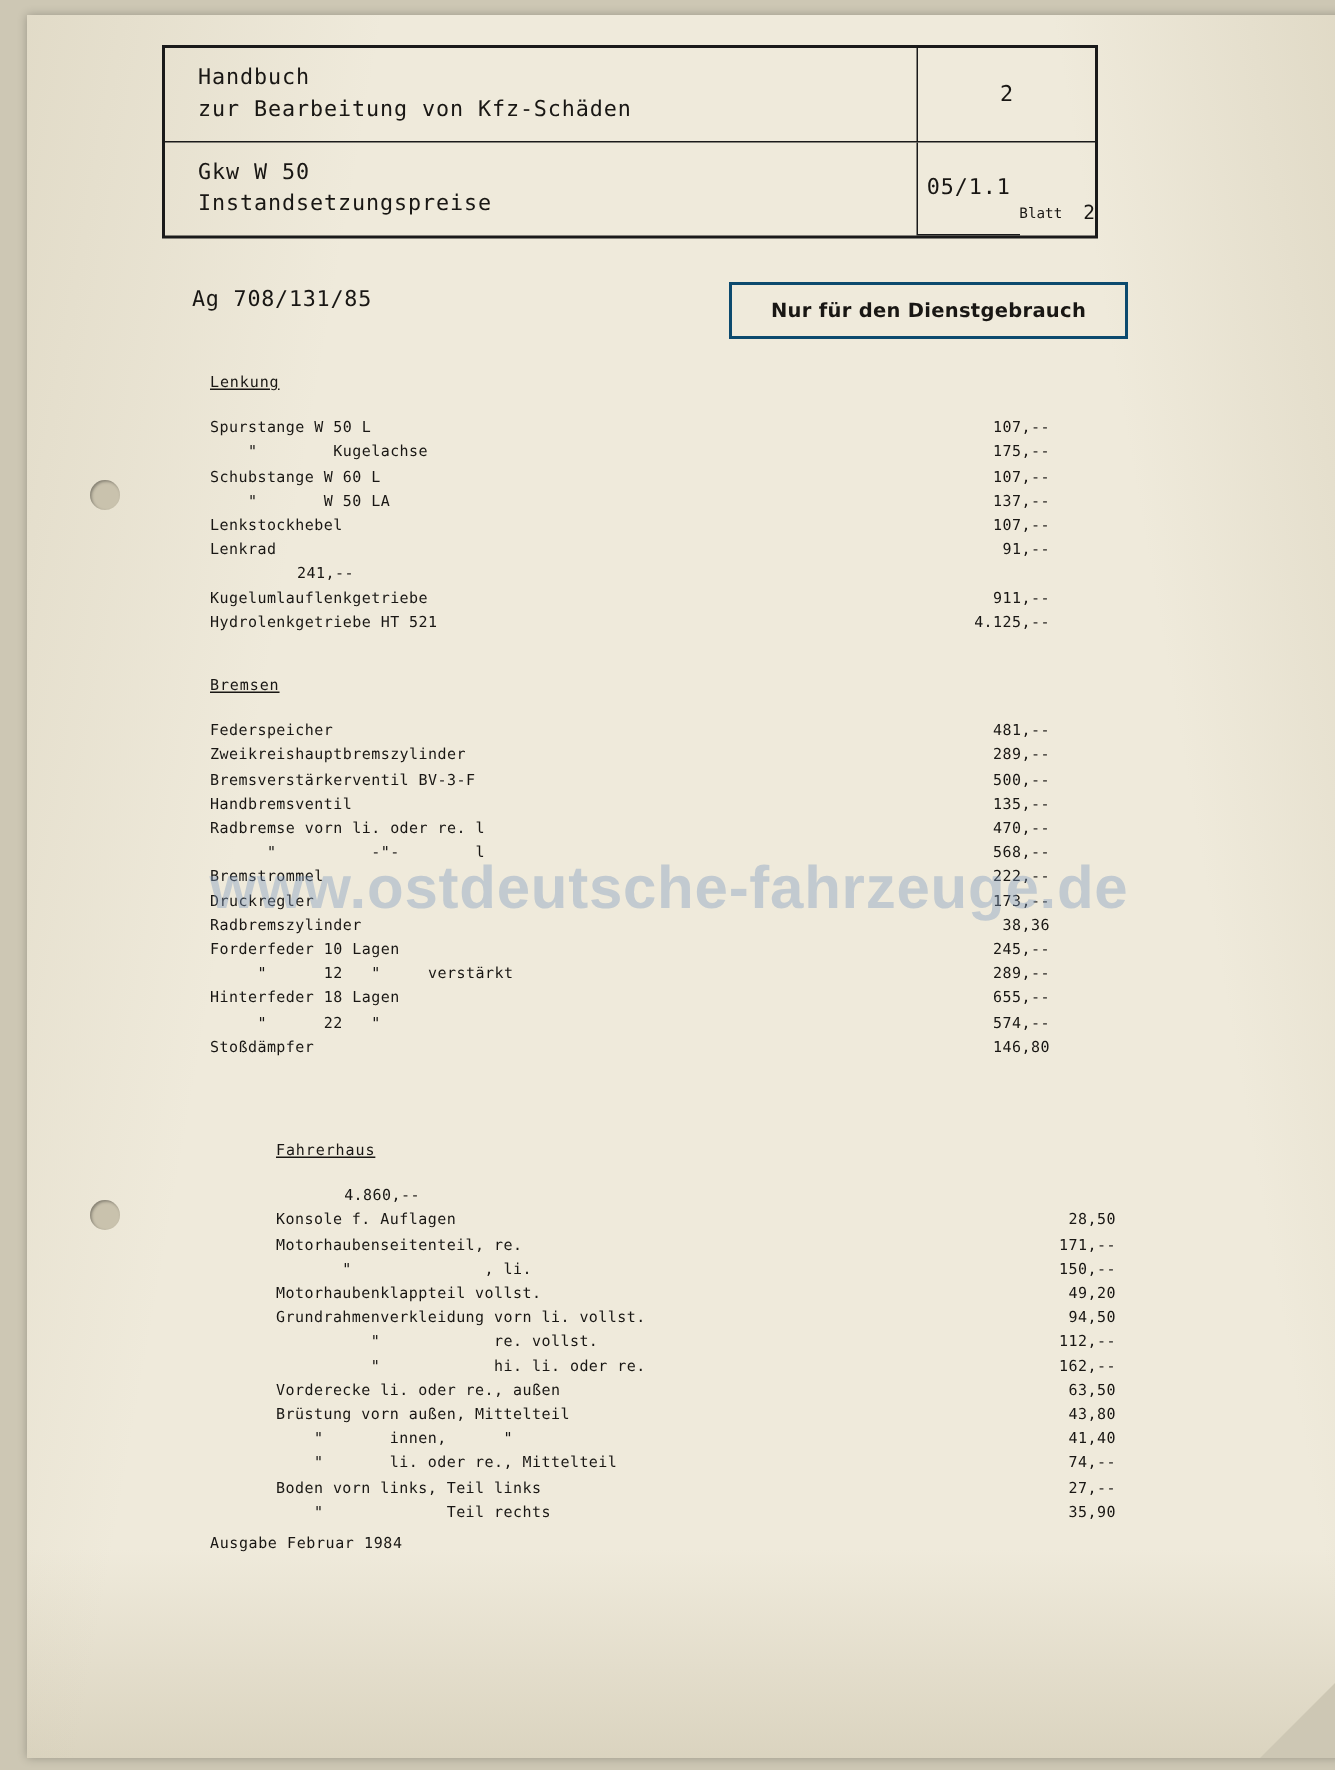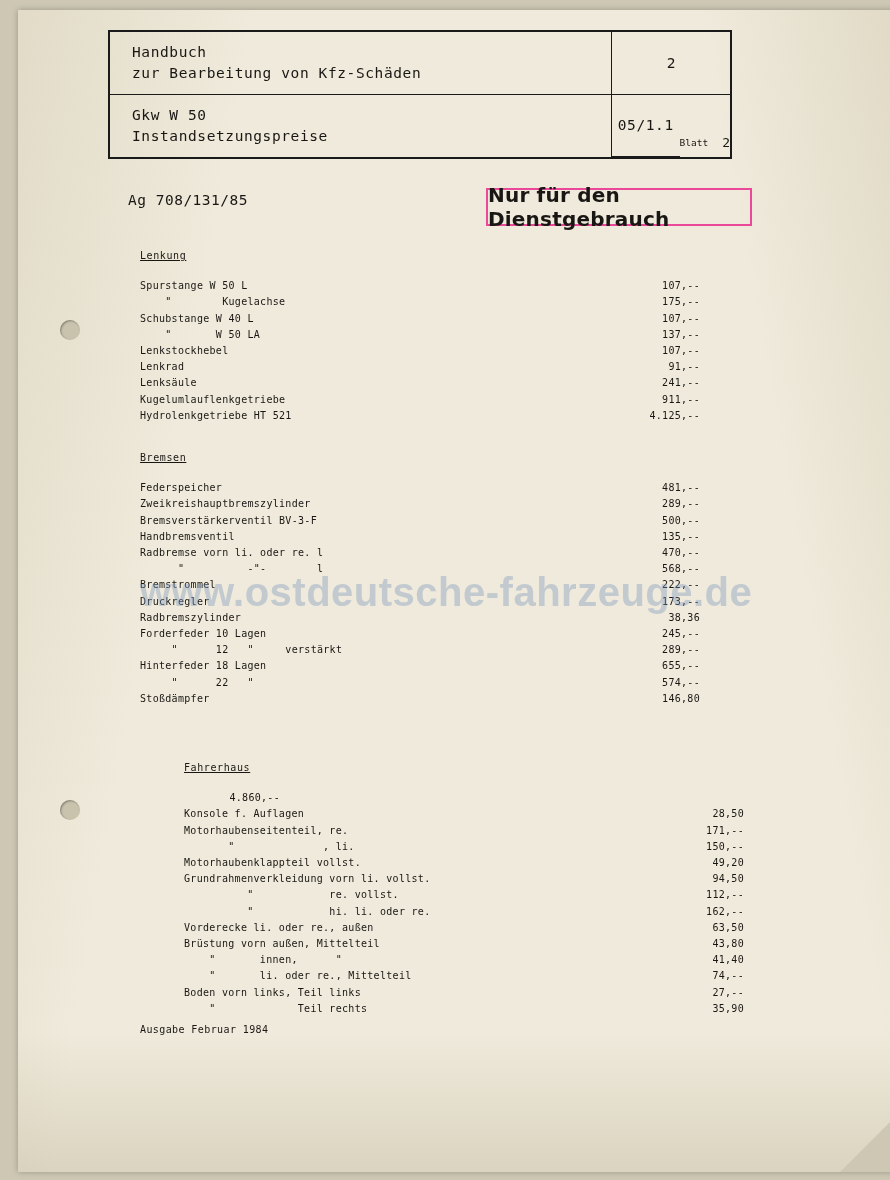--- a/index.html
+++ b/index.html
@@ -112,27 +112,27 @@
     top: 182px;
     font-size: 14.5px;
     letter-spacing: 0.5px;
   }
   .dienst {
     position: absolute;
     left: 468px;
     top: 178px;
     width: 262px;
     height: 34px;
-    border: 2px solid #ec4899;
+    border: 2px solid #0c4a6e;
     display: flex;
     align-items: center;
     justify-content: center;
     font-family: "DejaVu Sans", sans-serif;
     font-weight: bold;
-    font-size: 20px;
+    font-size: 13px;
     letter-spacing: 0.2px;
   }
 
   .section {
     position: absolute;
     left: 122px;
     width: 560px;
     font-size: 10px;
     line-height: 16.2px;
     letter-spacing: 0.3px;
@@ -218,25 +218,25 @@
     </div>
 
     <div class="agline">Ag 708/131/85</div>
 
     <div class="dienst">Nur für den Dienstgebrauch</div>
 
     <div class="section s-lenkung">
       <div class="sec-title">Lenkung</div>
       <div class="row"><span class="label">Spurstange W 50 L</span><span class="price">107,--</span></div>
       <div class="row"><span class="label">    "        Kugelachse</span><span class="price">175,--</span></div>
-      <div class="row"><span class="label">Schubstange W 40 L</span><span class="price">107,--</span></div>
+      <div class="row"><span class="label">Schubstange W 60 L</span><span class="price">107,--</span></div>
       <div class="row"><span class="label">    "       W 50 LA</span><span class="price">137,--</span></div>
       <div class="row"><span class="label">Lenkstockhebel</span><span class="price">107,--</span></div>
       <div class="row"><span class="label">Lenkrad</span><span class="price">91,--</span></div>
-      <div class="row"><span class="label">Lenksäule</span><span class="price">241,--</span></div>
+      <div class="row"><span class="price">241,--</span></div>
       <div class="row"><span class="label">Kugelumlauflenkgetriebe</span><span class="price">911,--</span></div>
       <div class="row"><span class="label">Hydrolenkgetriebe HT 521</span><span class="price">4.125,--</span></div>
     </div>
 
     <div class="section s-bremsen">
       <div class="sec-title">Bremsen</div>
       <div class="row"><span class="label">Federspeicher</span><span class="price">481,--</span></div>
       <div class="row"><span class="label">Zweikreishauptbremszylinder</span><span class="price">289,--</span></div>
       <div class="row"><span class="label">Bremsverstärkerventil BV-3-F</span><span class="price">500,--</span></div>
       <div class="row"><span class="label">Handbremsventil</span><span class="price">135,--</span></div>

